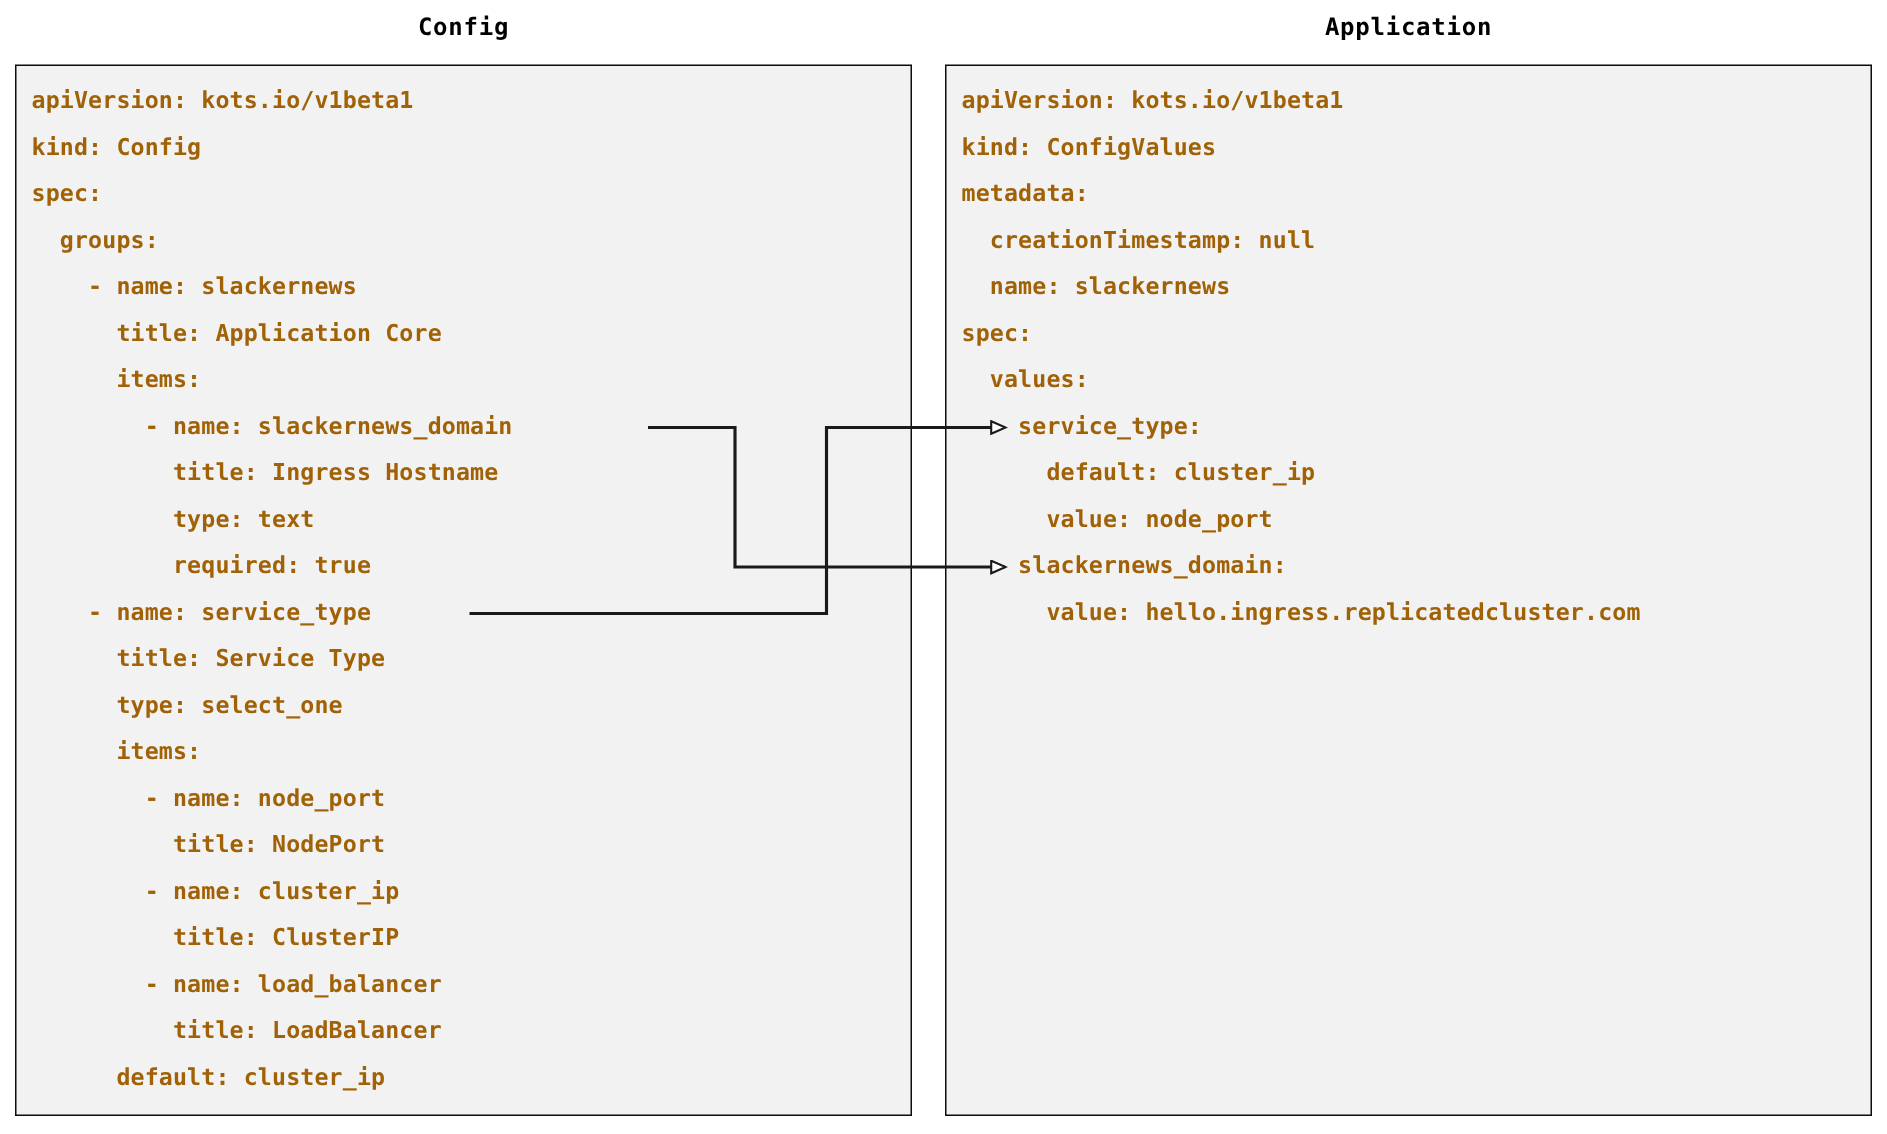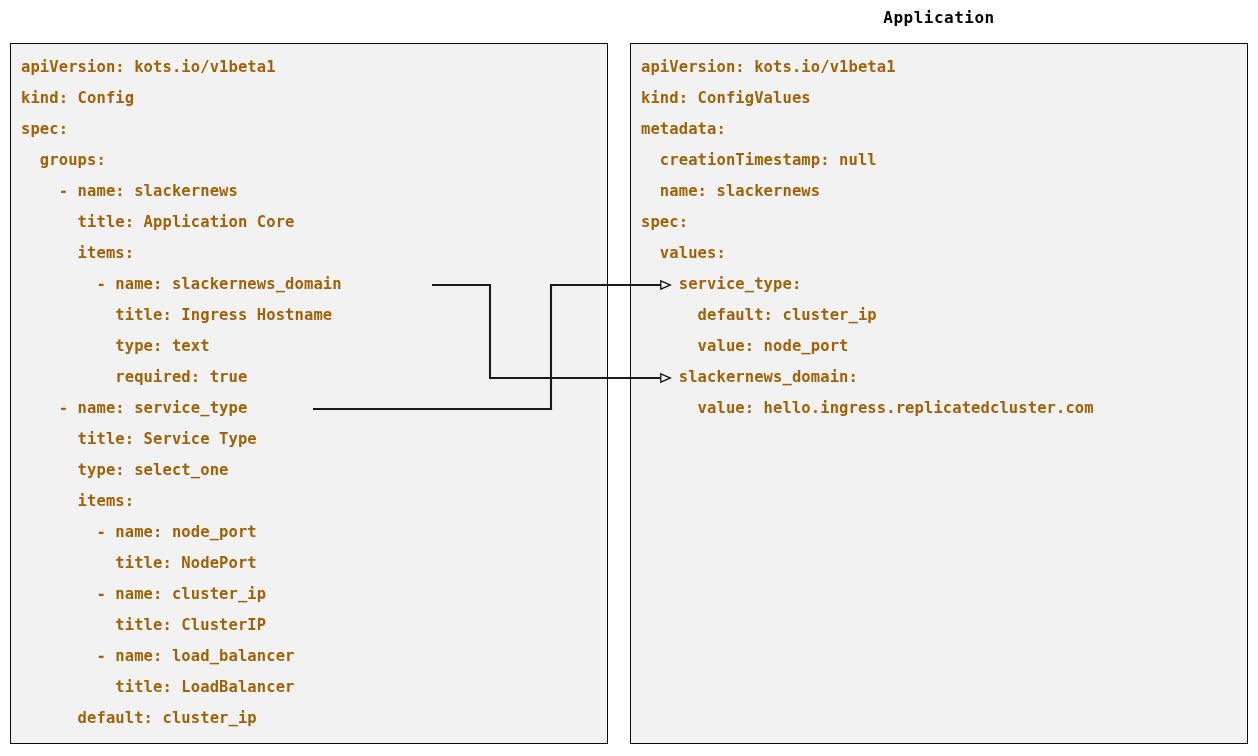--- a/index.html
+++ b/index.html
@@ -65,20 +65,21 @@
     width: 1258px;
     height: 756px;
     pointer-events: none;
   }
 </style>
 </head>
 <body>
 
 <div id="root">
 
+  <div class="panel-title" id="title-config">Config</div>
 
   <div class="panel-title" id="title-values">Application</div>
 
   <div class="code-panel" id="panel-config">
     <div class="code-body" id="config-body"><div class="code-line">apiVersion: kots.io/v1beta1</div><div class="code-line">kind: Config</div><div class="code-line">spec:</div><div class="code-line">  groups:</div><div class="code-line">    - name: slackernews</div><div class="code-line">      title: Application Core</div><div class="code-line">      items:</div><div class="code-line">        - name: slackernews_domain</div><div class="code-line">          title: Ingress Hostname</div><div class="code-line">          type: text</div><div class="code-line">          required: true</div><div class="code-line">    - name: service_type</div><div class="code-line">      title: Service Type</div><div class="code-line">      type: select_one</div><div class="code-line">      items:</div><div class="code-line">        - name: node_port</div><div class="code-line">          title: NodePort</div><div class="code-line">        - name: cluster_ip</div><div class="code-line">          title: ClusterIP</div><div class="code-line">        - name: load_balancer</div><div class="code-line">          title: LoadBalancer</div><div class="code-line">      default: cluster_ip</div></div>
   </div>
 
   <div class="code-panel" id="panel-values">
     <div class="code-body" id="values-body"><div class="code-line">apiVersion: kots.io/v1beta1</div><div class="code-line">kind: ConfigValues</div><div class="code-line">metadata:</div><div class="code-line">  creationTimestamp: null</div><div class="code-line">  name: slackernews</div><div class="code-line">spec:</div><div class="code-line">  values:</div><div class="code-line">    service_type:</div><div class="code-line">      default: cluster_ip</div><div class="code-line">      value: node_port</div><div class="code-line">    slackernews_domain:</div><div class="code-line">      value: hello.ingress.replicatedcluster.com</div></div>
   </div>

